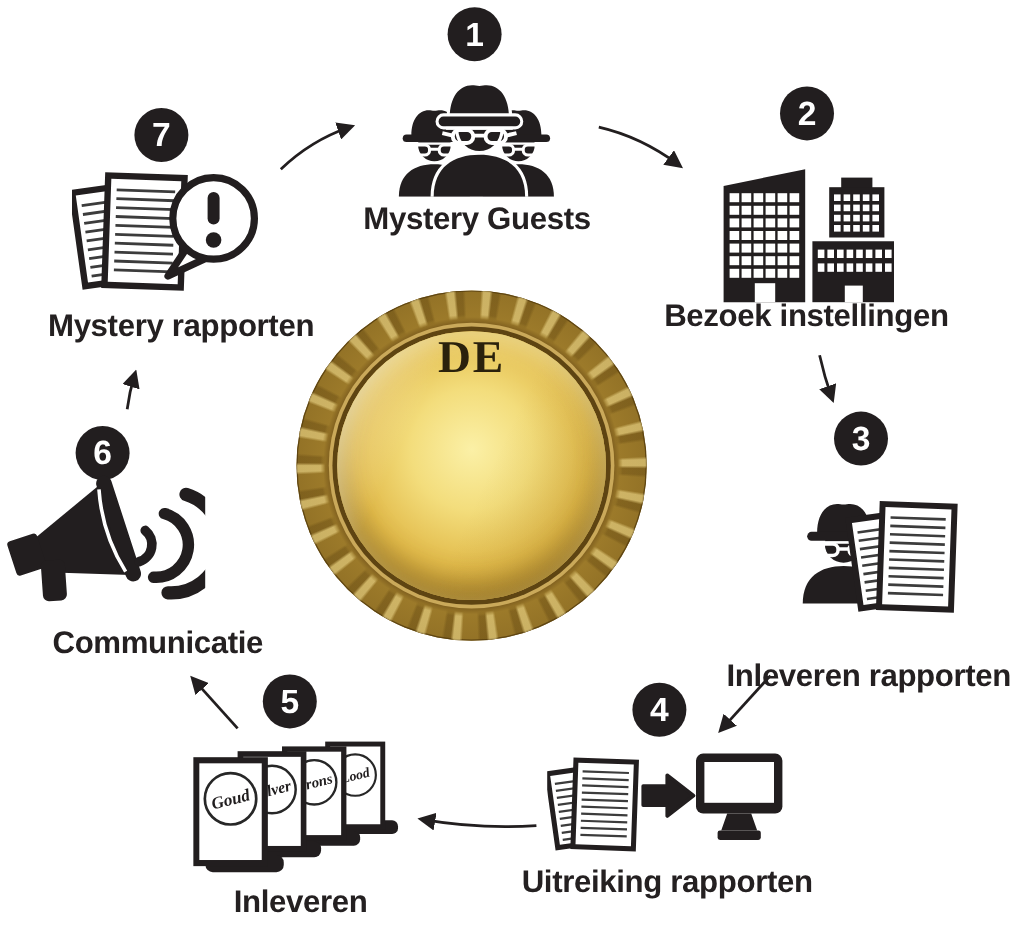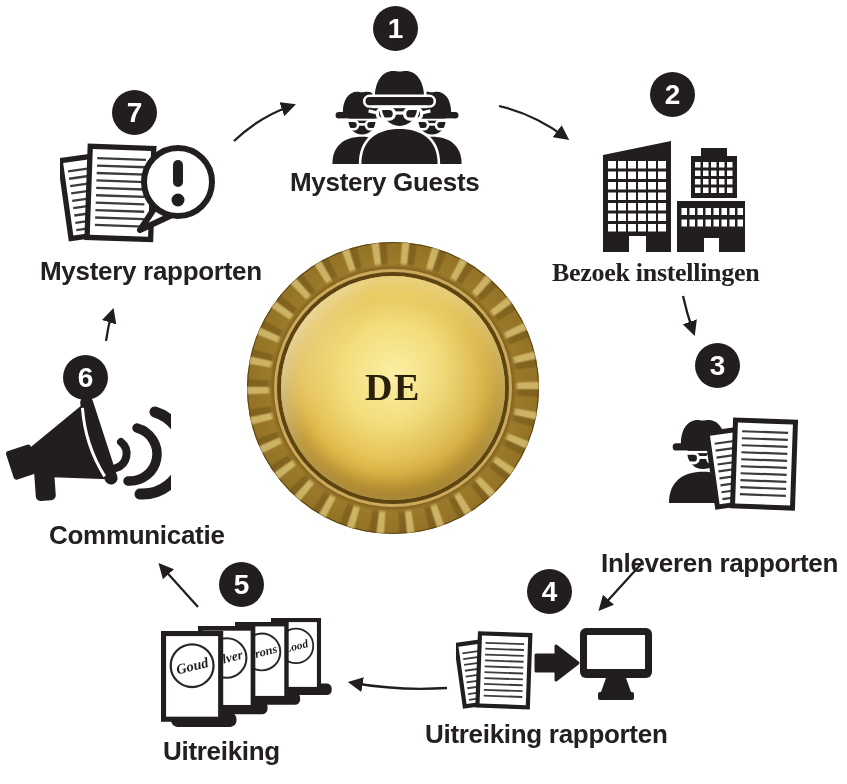--- a/index.html
+++ b/index.html
@@ -8,21 +8,21 @@
     font-family:"Liberation Sans",sans-serif;color:#221e1f;
   }
   .step{display:contents;}
   .badge{
     position:absolute;width:45px;height:45px;border-radius:50%;
     background:#221e1f;color:#fff;display:flex;align-items:center;justify-content:center;
     font-size:28px;font-weight:700;line-height:1;
   }
   .icon{position:absolute;}
   .label{
-    position:absolute;font-size:26px;font-weight:700;
+    position:absolute;font-size:26px;font-weight:700;text-align:center;
     letter-spacing:-0.3px;white-space:nowrap;color:#242021;
   }
   .arrows{position:absolute;left:0;top:0;pointer-events:none;}
 
   
   .medallion{
     position:absolute;left:247px;top:242px;width:292px;height:292px;border-radius:50%;
     background:radial-gradient(circle,
       #c9a846 0%, #c9a846 55%, #7c5c1d 57%, #9c7a2a 60%,
       #8d6d24 78%, #c9a94a 85%, #e8cd6a 90%, #a37c26 97%, #6e5016 100%);
@@ -35,21 +35,21 @@
       rgba(90,64,14,.35) 7deg 9deg, rgba(248,228,150,0) 10deg 12deg);
     -webkit-mask:radial-gradient(circle, transparent 59%, #000 61% 86%, transparent 88%);
     mask:radial-gradient(circle, transparent 59%, #000 61% 86%, transparent 88%);
   }
   .medallion .inner{
     position:absolute;inset:11.5%;border-radius:50%;
     background:radial-gradient(circle at 50% 44%,
       #fbf0a6 0%, #f3dd7c 30%, #e2bb4b 58%, #c59934 80%, #a37c26 96%);
     box-shadow:0 0 0 4px #5e4412, 0 0 0 7px #caa95a,
       inset 0 8px 20px rgba(255,250,200,.55), inset 0 -12px 24px rgba(92,66,14,.45);
-    display:flex;flex-direction:row;align-items:center;justify-content:center;
+    display:flex;flex-direction:column;align-items:center;
   }
   .medallion .inner::after{
     content:"";position:absolute;inset:0;border-radius:50%;
     background:linear-gradient(115deg, rgba(255,255,255,.45) 0%, rgba(255,255,255,0) 30%,
       rgba(255,255,255,0) 55%, rgba(120,86,18,.18) 100%);
   }
   .med-line{
     position:relative;z-index:1;
     font-family:"Liberation Serif",serif;font-weight:700;font-size:38px;line-height:1.2;
     letter-spacing:1.5px;color:#2a210c;
@@ -232,21 +232,21 @@
             <rect x="104.5" y="93.5" width="5.5" height="7"></rect>
             <rect x="112.5" y="93.5" width="5.5" height="7"></rect>
             <rect x="120.5" y="93.5" width="5.5" height="7"></rect>
             <rect x="128.5" y="93.5" width="5.5" height="7"></rect>
             <rect x="136.5" y="93.5" width="5.5" height="7"></rect>
             <rect x="144.5" y="93.5" width="5.5" height="7"></rect>
           <rect x="111" y="112" width="15" height="14"></rect>
         </g>
       </g>
     </svg>
-    <div class="label" style="left:552px;top:258px;width:240px;font-family:Liberation Serif, serif;">Bezoek instellingen</div>
+    <div class="label" style="left:552px;top:248px;width:240px;">Bezoek instellingen</div>
   </div>
 
   
   <div class="step">
     <div class="badge" style="left:695px;top:343px;">3</div>
     <svg class="icon" style="left:660px;top:396px;" width="140" height="120" viewBox="0 0 140 120">
       <use href="#spy" transform="translate(-3,15) scale(0.92)"></use>
       <use href="#docs" transform="translate(47,20) scale(1.0)"></use>
     </svg>
     <div class="label" style="left:601px;top:548px;width:246px;">Inleveren rapporten</div>
@@ -282,41 +282,41 @@
       </g>
       <g transform="translate(37,10) scale(0.94)">
         <use href="#plaque"></use>
         <text class="plaque-word" x="30.5" y="39" transform="rotate(-14 30.5 34)">Zilver</text>
       </g>
       <g transform="translate(0,15) scale(1.02)">
         <use href="#plaque"></use>
         <text class="plaque-word" x="30.5" y="39" transform="rotate(-14 30.5 34)">Goud</text>
       </g>
     </svg>
-    <div class="label" style="left:163px;top:736px;width:175px;">Uitreiking</div>
+    <div class="label" style="left:163px;top:736px;width:175px;">Inleveren</div>
   </div>
 
   
   <div class="step">
     <div class="badge" style="left:63px;top:355px;">6</div>
     <svg class="icon" style="left:3px;top:386px;" width="168" height="136" viewBox="0 0 168 136">
       <g transform="translate(6,4) rotate(-18 62 70)">
         <path d="M26,46 L92,20 L92,100 L26,76 Z" fill="#221e1f"></path>
         <rect x="88" y="14" width="13" height="92" rx="6.5" fill="#221e1f"></rect>
         <path d="M89,24 Q80,60 89,96" fill="none" stroke="#fff" stroke-width="3"></path>
         <rect x="2" y="42" width="26" height="30" rx="3" fill="#221e1f"></rect>
         <rect x="24" y="68" width="20" height="34" rx="5" fill="#221e1f" transform="rotate(14 34 68)"></rect>
       </g>
       <g fill="none" stroke="#221e1f" stroke-linecap="round">
         <path d="M118,56 A15,15 0 0 1 113,82" stroke-width="8"></path>
         <path d="M134,42 A27,27 0 0 1 125,95" stroke-width="9.5"></path>
         <path d="M152,26 A42,42 0 0 1 137,108" stroke-width="11"></path>
       </g>
     </svg>
-    <div class="label" style="left:17px;top:520px;width:185px;padding-left:32px;">Communicatie</div>
+    <div class="label" style="left:7px;top:520px;width:185px;padding-left:32px;">Communicatie</div>
   </div>
 
   
   <div class="step">
     <div class="badge" style="left:112px;top:90px;">7</div>
     <svg class="icon" style="left:60px;top:136px;" width="158" height="118" viewBox="0 0 158 118">
       <use href="#docs" transform="translate(0,6) scale(1.06)"></use>
       <g>
         <path d="M96,70 L80,94 L110,80 Z" fill="#fff" stroke="#221e1f" stroke-width="6" stroke-linejoin="round"></path>
         <circle cx="118" cy="46" r="34" fill="#fff" stroke="#221e1f" stroke-width="6"></circle>

